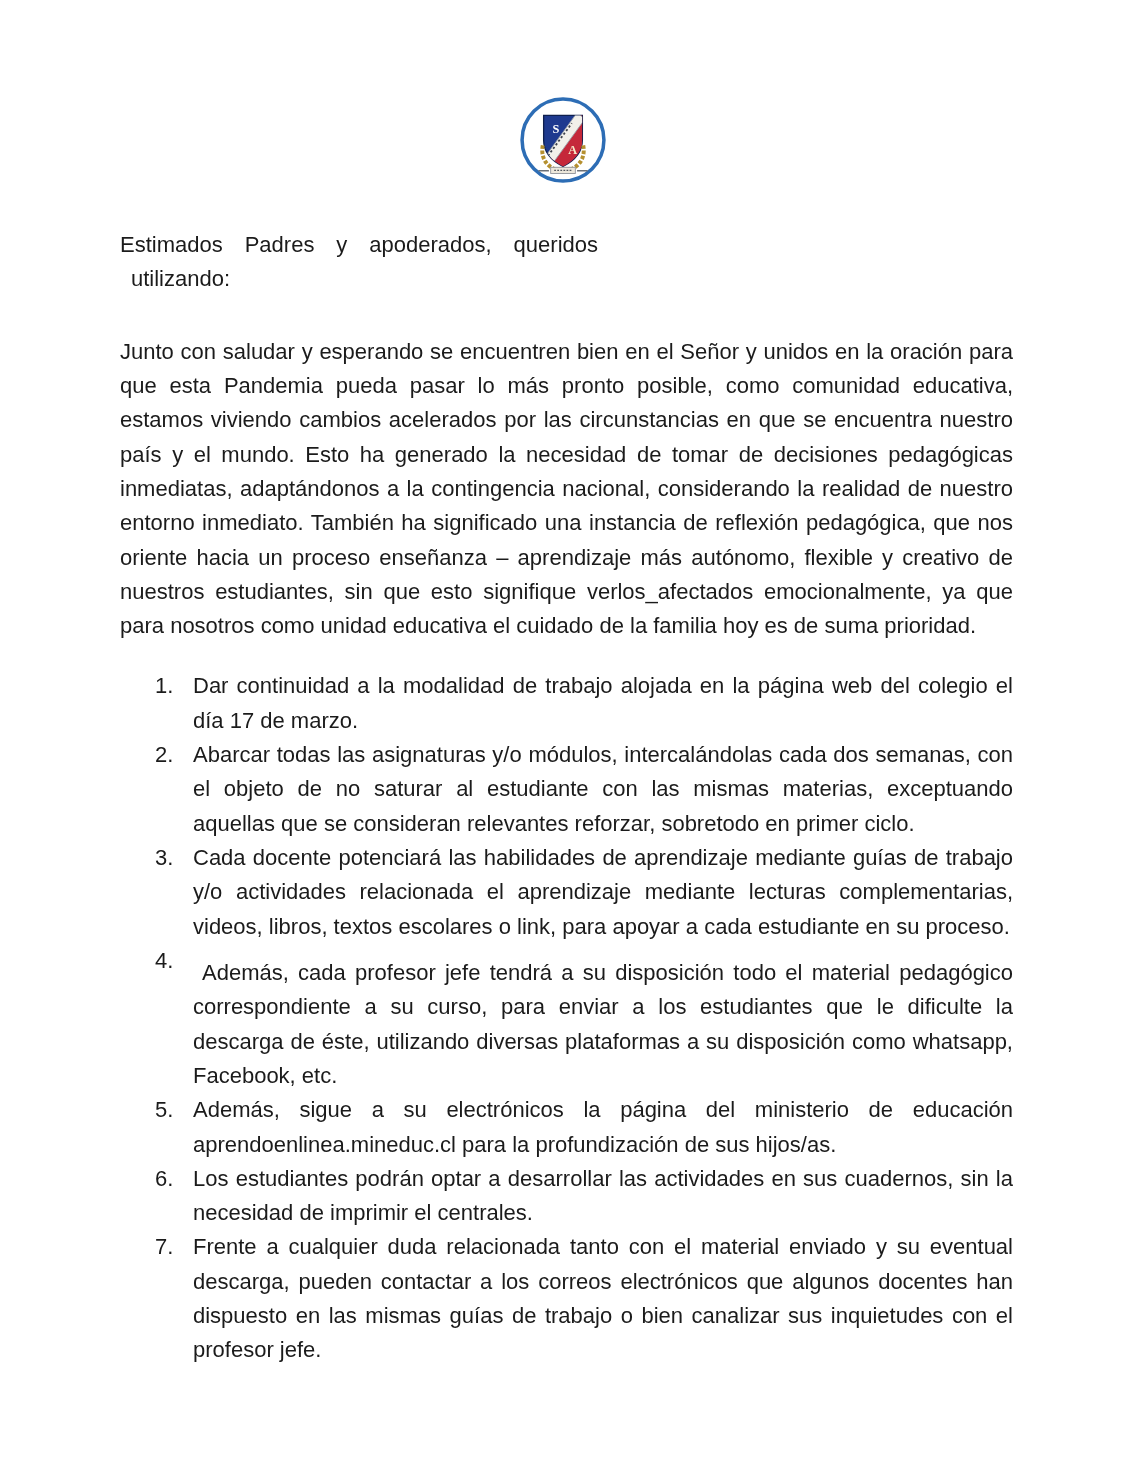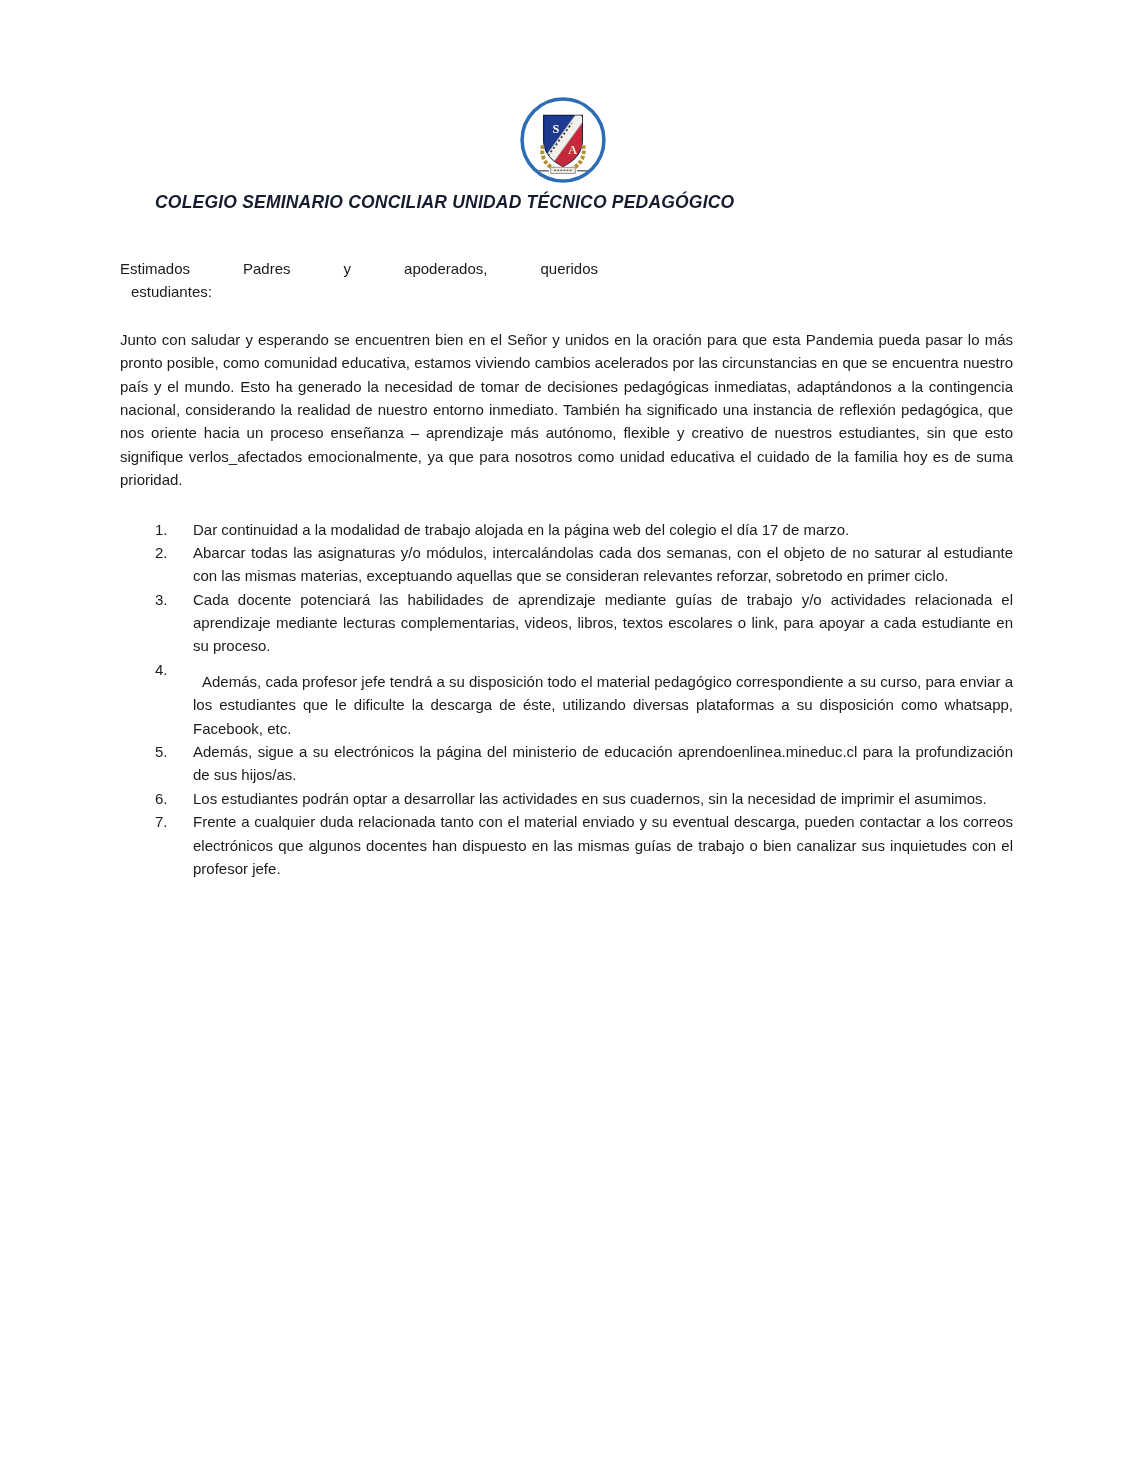--- a/index.html
+++ b/index.html
@@ -24,28 +24,28 @@
     font-size: 17.5px;
     font-weight: bold;
     font-style: italic;
     color: #141c2e;
     letter-spacing: 0.2px;
     white-space: nowrap;
   }
   .content {
     margin: 0 112px 0 120px;
     width: 893px;
-    font-size: 15px;
+    font-size: 22px;
     line-height: 1.56;
   }
   .salutation { margin-top: 44px; width: 478px; }
   .salutation-l1 { text-align: justify; text-align-last: justify; }
   .salutation-l2 { padding-left: 11px; }
   .para { text-align: justify; margin: 0 0 26px 0; }
-  .para-first { margin-top: 24px; }
+  .para-first { margin-top: 38px; }
   .para-second { margin-bottom: 14px; }
   .list-intro { margin: 0 0 16px 0; }
   .olist { margin: 0; }
   .item { display: flex; }
   .item-num { flex: 0 0 38px; margin-left: 35px; }
   .item-body { flex: 1; text-align: justify; }
   .item-cont { text-indent: 9px; margin-top: 12px; }
 </style>
 </head>
 <body>
@@ -71,27 +71,26 @@
       <text x="42" y="42" font-size="14" font-weight="bold" fill="#ffffff" font-family="Liberation Serif, serif" text-anchor="middle">S</text>
       <text x="61" y="66" font-size="14" font-weight="bold" fill="#f5e9c8" font-family="Liberation Serif, serif" text-anchor="middle">A</text>
       <path d="M27,56 C24,72 33,83 50,86" stroke="#b5902f" stroke-width="4.5" stroke-dasharray="4,2" fill="none"></path>
       <path d="M73,56 C76,72 67,83 50,86" stroke="#b5902f" stroke-width="4.5" stroke-dasharray="4,2" fill="none"></path>
       <rect x="36" y="81" width="28" height="7" fill="#ece7db" stroke="#8d9097" stroke-width="1"></rect>
       <path d="M22,85 L34,85 M66,85 L78,85" stroke="#6b7078" stroke-width="1.8"></path>
       <path d="M40,84.5 h20" stroke="#55585f" stroke-width="1.6" stroke-dasharray="2,1.5"></path>
     </svg>
   </div>
 
-  <div class="doc-title">COLEGIO SEMINARIO CONCILIAR UNIDAD TÉCNICO PEDAGÓGICO</div>
 
   <div class="content">
 
     <div class="salutation">
       <div class="salutation-l1">Estimados Padres y apoderados, queridos</div>
-      <div class="salutation-l2">estudiantes:</div>
+      <div class="salutation-l2">utilizando:</div>
     </div>
 
     <div class="para para-first">Junto con saludar y esperando se encuentren bien en el Señor y unidos en la oración para que esta Pandemia pueda pasar lo más pronto posible, como comunidad educativa, estamos viviendo cambios acelerados por las circunstancias en que se encuentra nuestro país y el mundo. Esto ha generado la necesidad de tomar de decisiones pedagógicas inmediatas, adaptándonos a la contingencia nacional, considerando la realidad de nuestro entorno inmediato. También ha significado una instancia de reflexión pedagógica, que nos oriente hacia un proceso enseñanza – aprendizaje más autónomo, flexible y creativo de nuestros estudiantes, sin que esto signifique verlos_afectados emocionalmente, ya que para nosotros como unidad educativa el cuidado de la familia hoy es de suma prioridad.</div>
 
 
 
     <div class="olist">
 
       <div class="item">
         <div class="item-num">1.</div>
@@ -115,21 +114,21 @@
         </div>
       </div>
 
       <div class="item">
         <div class="item-num">5.</div>
         <div class="item-body">Además, sigue a su electrónicos la página del ministerio de educación aprendoenlinea.mineduc.cl para la profundización de sus hijos/as.</div>
       </div>
 
       <div class="item">
         <div class="item-num">6.</div>
-        <div class="item-body">Los estudiantes podrán optar a desarrollar las actividades en sus cuadernos, sin la necesidad de imprimir el asumimos.</div>
+        <div class="item-body">Los estudiantes podrán optar a desarrollar las actividades en sus cuadernos, sin la necesidad de imprimir el centrales.</div>
       </div>
 
       <div class="item">
         <div class="item-num">7.</div>
         <div class="item-body">Frente a cualquier duda relacionada tanto con el material enviado y su eventual descarga, pueden contactar a los correos electrónicos que algunos docentes han dispuesto en las mismas guías de trabajo o bien canalizar sus inquietudes con el profesor jefe.</div>
       </div>
 
     </div>
   </div>
 </div>

